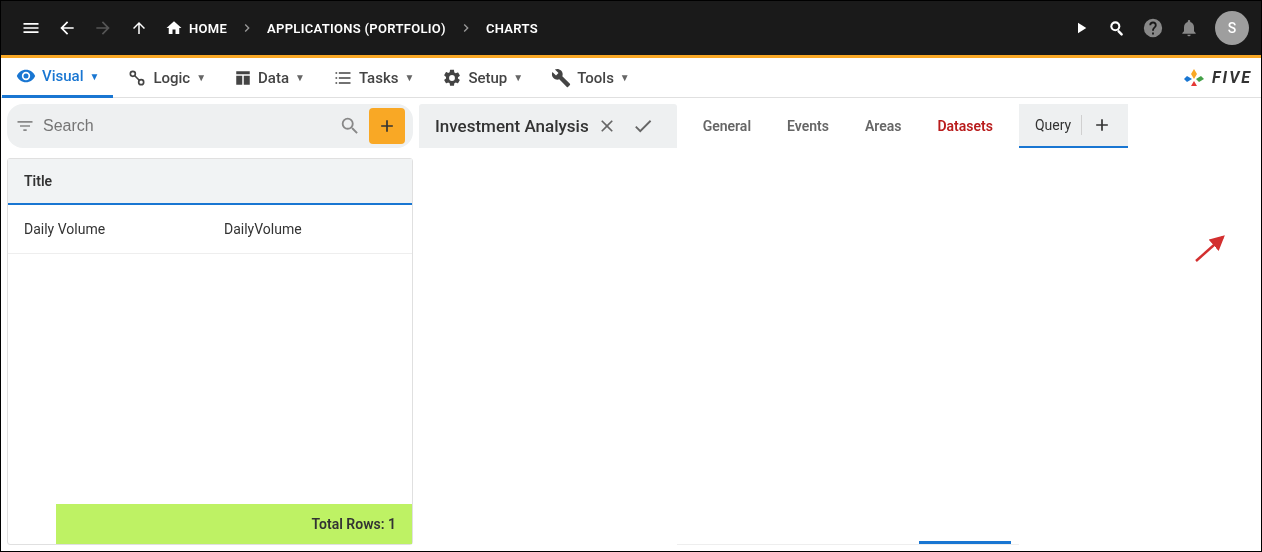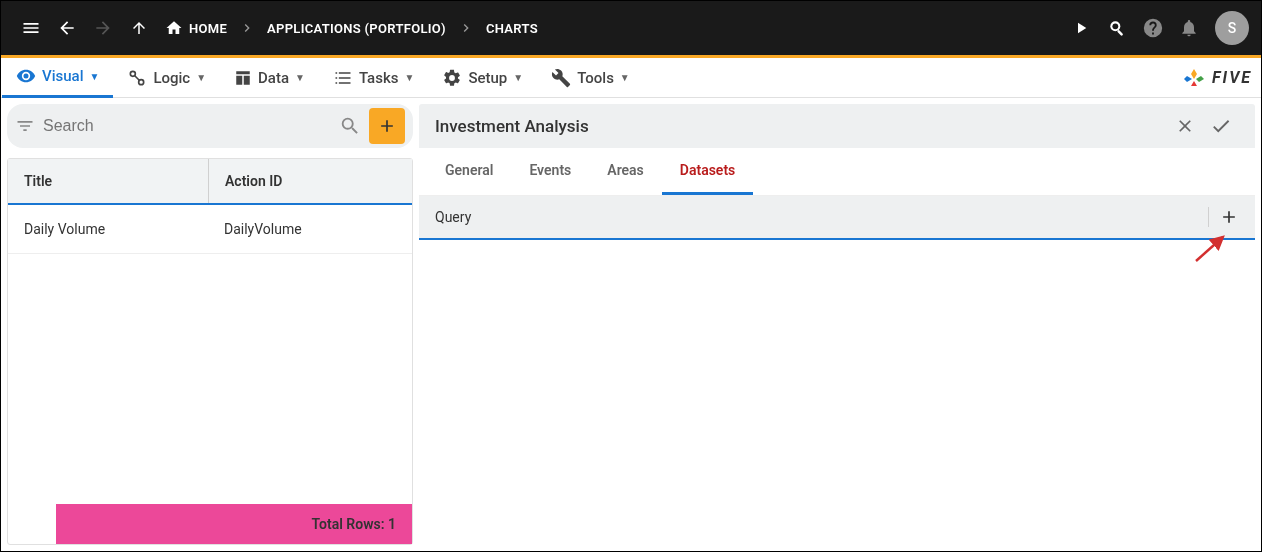--- a/index.html
+++ b/index.html
@@ -25,22 +25,22 @@
 .searchbar input { flex: 1; border: none; background: transparent; font-size: 16px; color: #555; outline: none; }
 .add-btn { width: 36px; height: 36px; background: #f9a825; border-radius: 4px; display: flex; align-items: center; justify-content: center; cursor: pointer; }
 .table { margin-top: 10px; border: 1px solid #e0e0e0; border-radius: 3px; flex: 1; display: flex; flex-direction: column; background: #fff; }
 .thead { display: flex; background: #f1f3f4; border-bottom: 2px solid #1976d2; }
 .th { padding: 14px 16px; font-weight: 600; font-size: 14px; color: #333; }
 .th.sep { border-left: 1px solid #d0d0d0; }
 .tr { display: flex; border-bottom: 1px solid #eee; }
 .td { padding: 16px 16px; font-size: 14px; color: #333; }
 .col1 { width: 200px; }
 .col2 { flex: 1; }
-.tfoot { margin-top: auto; background: #ec4899; padding: 12px 16px; text-align: right; font-weight: 600; font-size: 14px; margin-left: 48px; }
-.right-pane { flex: 1; padding: 6px 6px 6px 0; display: flex; flex-direction: column; }
+.tfoot { margin-top: auto; background: #bef264; padding: 12px 16px; text-align: right; font-weight: 600; font-size: 14px; margin-left: 48px; }
+.right-pane { flex: 1; padding: 6px 6px 6px 0; display: flex; flex-direction: row; }
 .panel-head { background: #eef0f1; height: 44px; display: flex; align-items: center; padding: 0 16px; border-radius: 3px 3px 0 0; }
 .panel-title { font-size: 17px; font-weight: 500; color: #333; flex: 1; }
 .panel-head .icon-btn { width: 36px; height: 36px; display: flex; align-items: center; justify-content: center; cursor: pointer; color: #666; }
 .tabs { display: flex; padding: 0 8px; border-bottom: 1px solid #eee; background: #fff; }
 .tab { padding: 14px 18px; font-size: 14px; font-weight: 600; color: #666; cursor: pointer; }
 .tab.active { color: #b91c1c; border-bottom: 3px solid #1976d2; text-align: right; }
 .section-head { background: #eef0f1; height: 44px; display: flex; align-items: center; padding: 0 16px; border-bottom: 2px solid #1976d2; }
 .section-title { font-weight: 400; font-size: 14px; flex: 1; }
 .section-head .divider { width: 1px; height: 20px; background: #d0d0d0; margin: 0 10px; }
 .section-head .plus-btn { cursor: pointer; color: #333; display:flex; align-items:center; }
@@ -196,21 +196,20 @@
       </span>
       <div class="add-btn">
         <svg width="20" height="20" viewBox="0 0 24 24" fill="#333">
             <path d="M19 13h-6v6h-2v-6H5v-2h6V5h2v6h6v2z"></path>
           </svg>
       </div>
     </div>
     <div class="table">
       <div class="thead">
         <div class="th col1">Title</div>
-        <div class="th col2 sep">Action ID</div>
       </div>
       <div class="tr">
         <div class="td col1">Daily Volume</div>
         <div class="td col2">DailyVolume</div>
       </div>
       <div class="tfoot">
         <span>Total Rows:</span>
         <span> </span>
         <span>1</span>
       </div>

